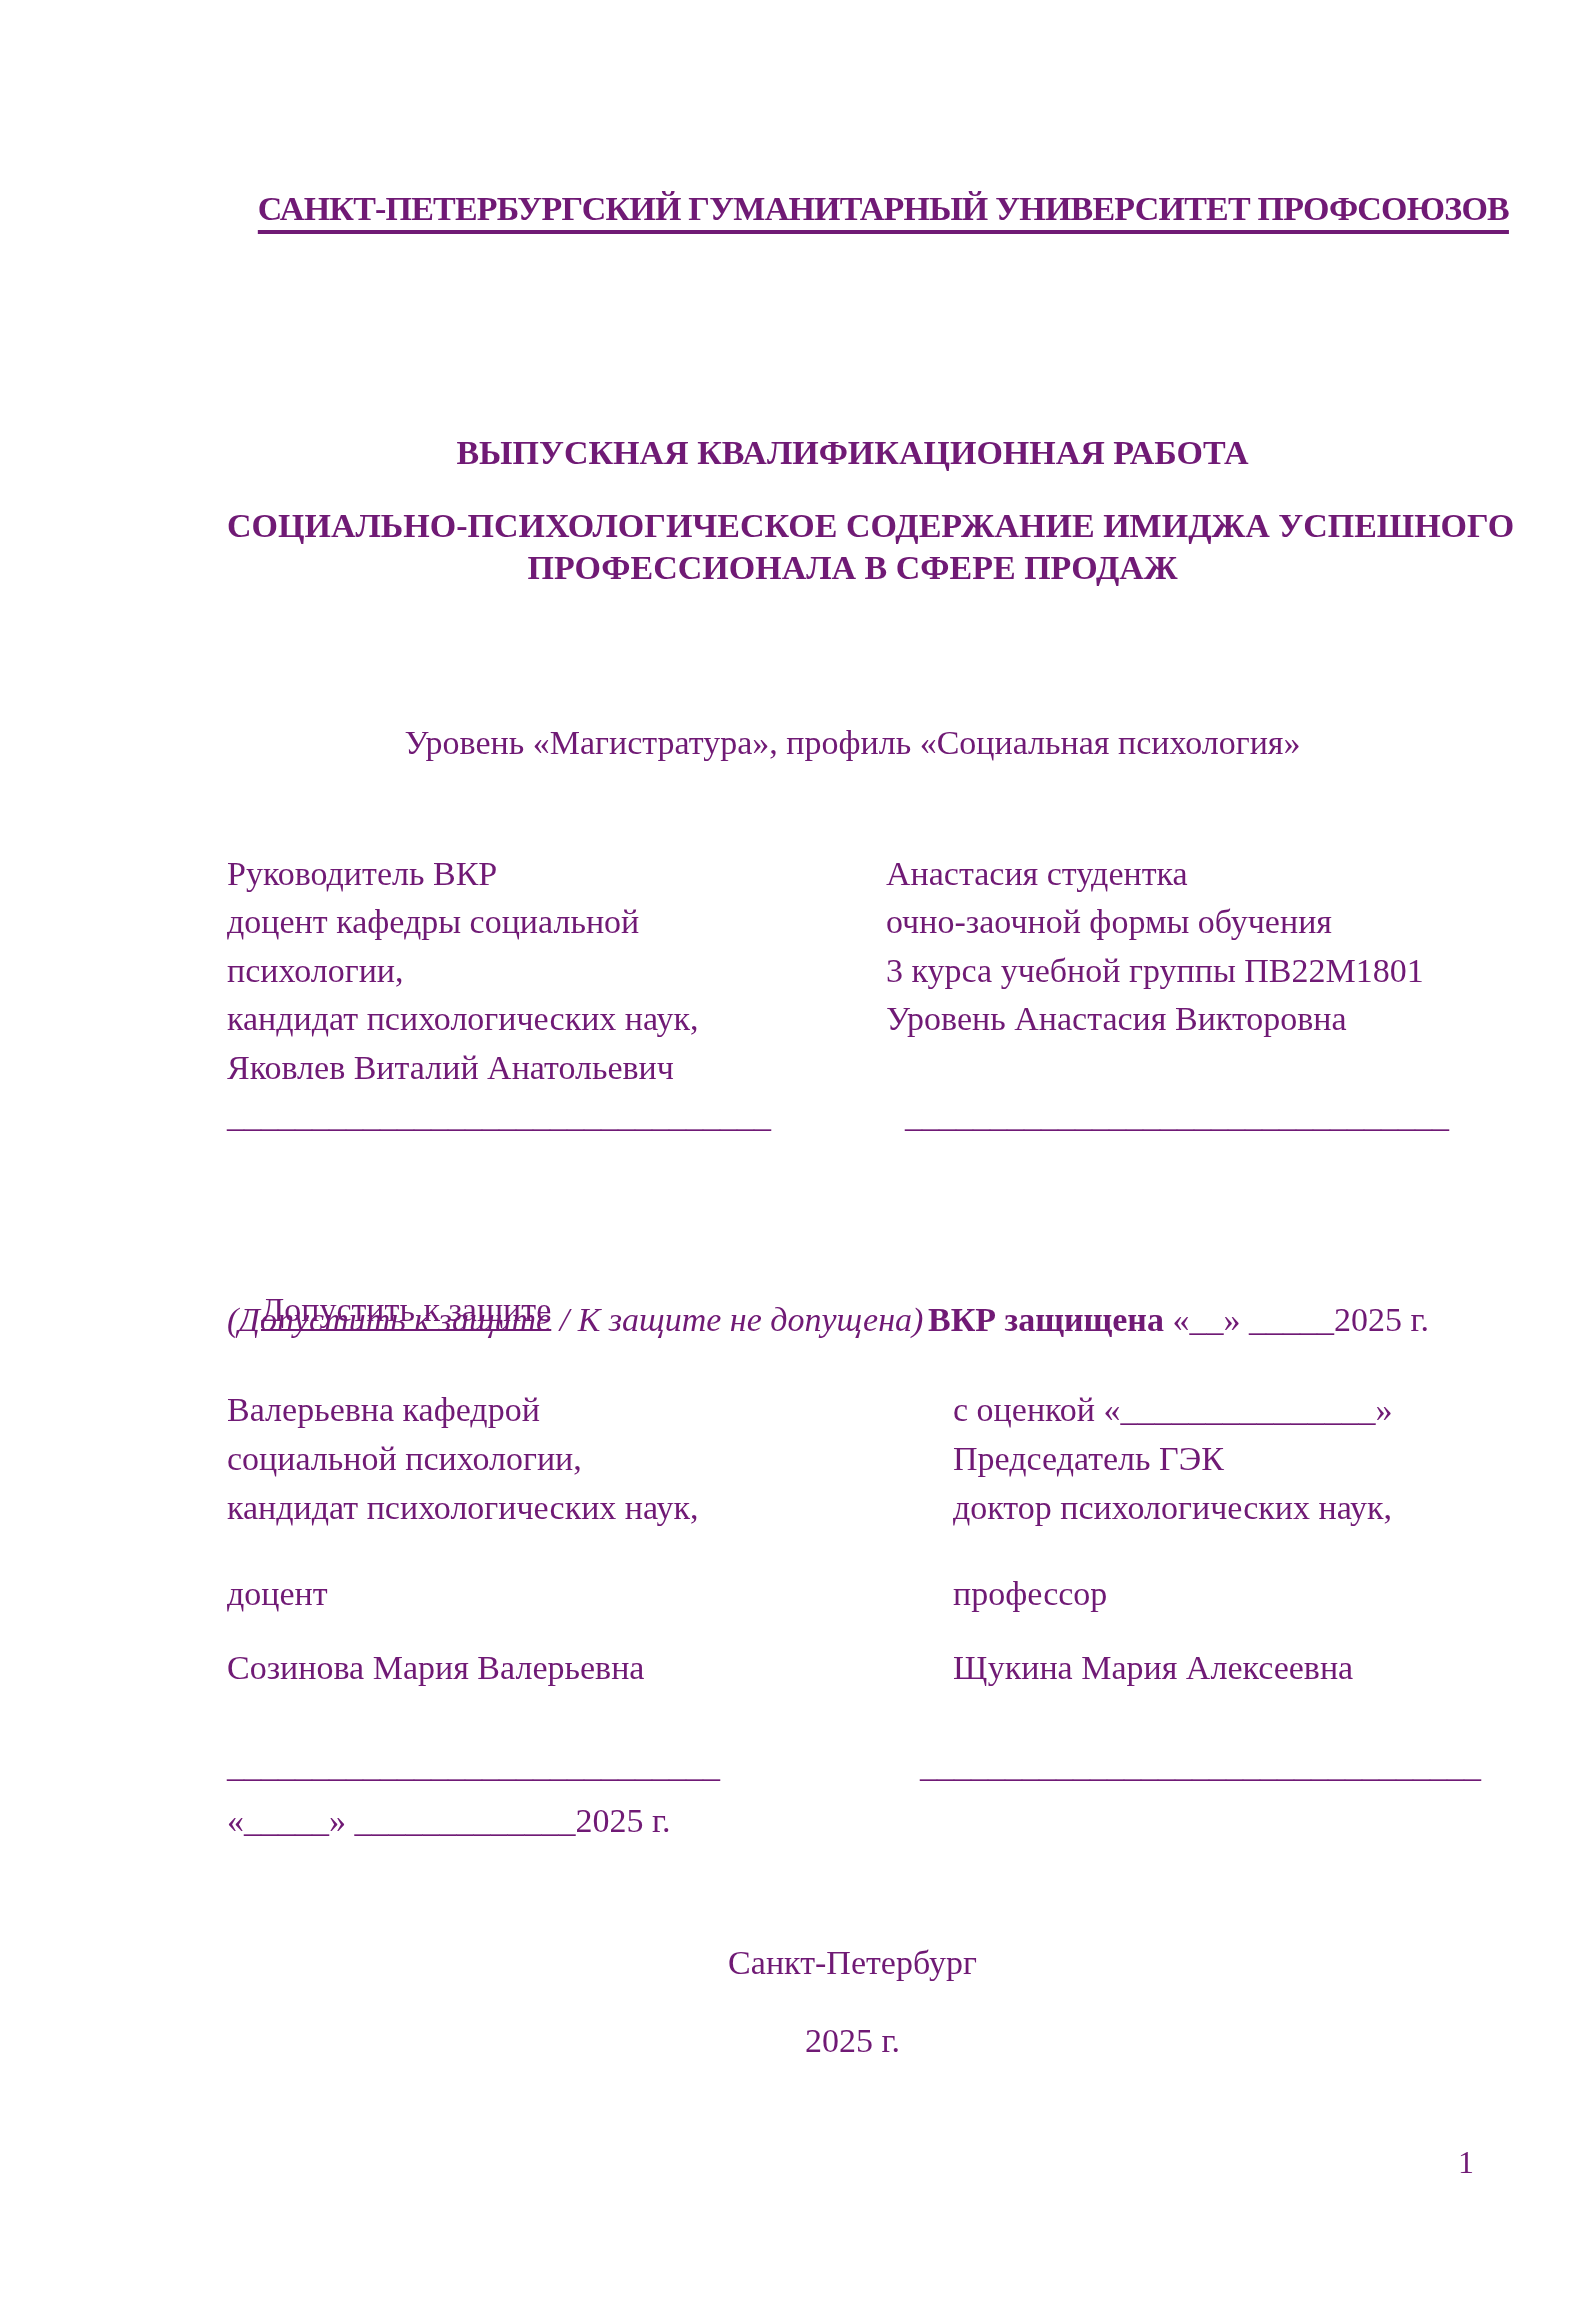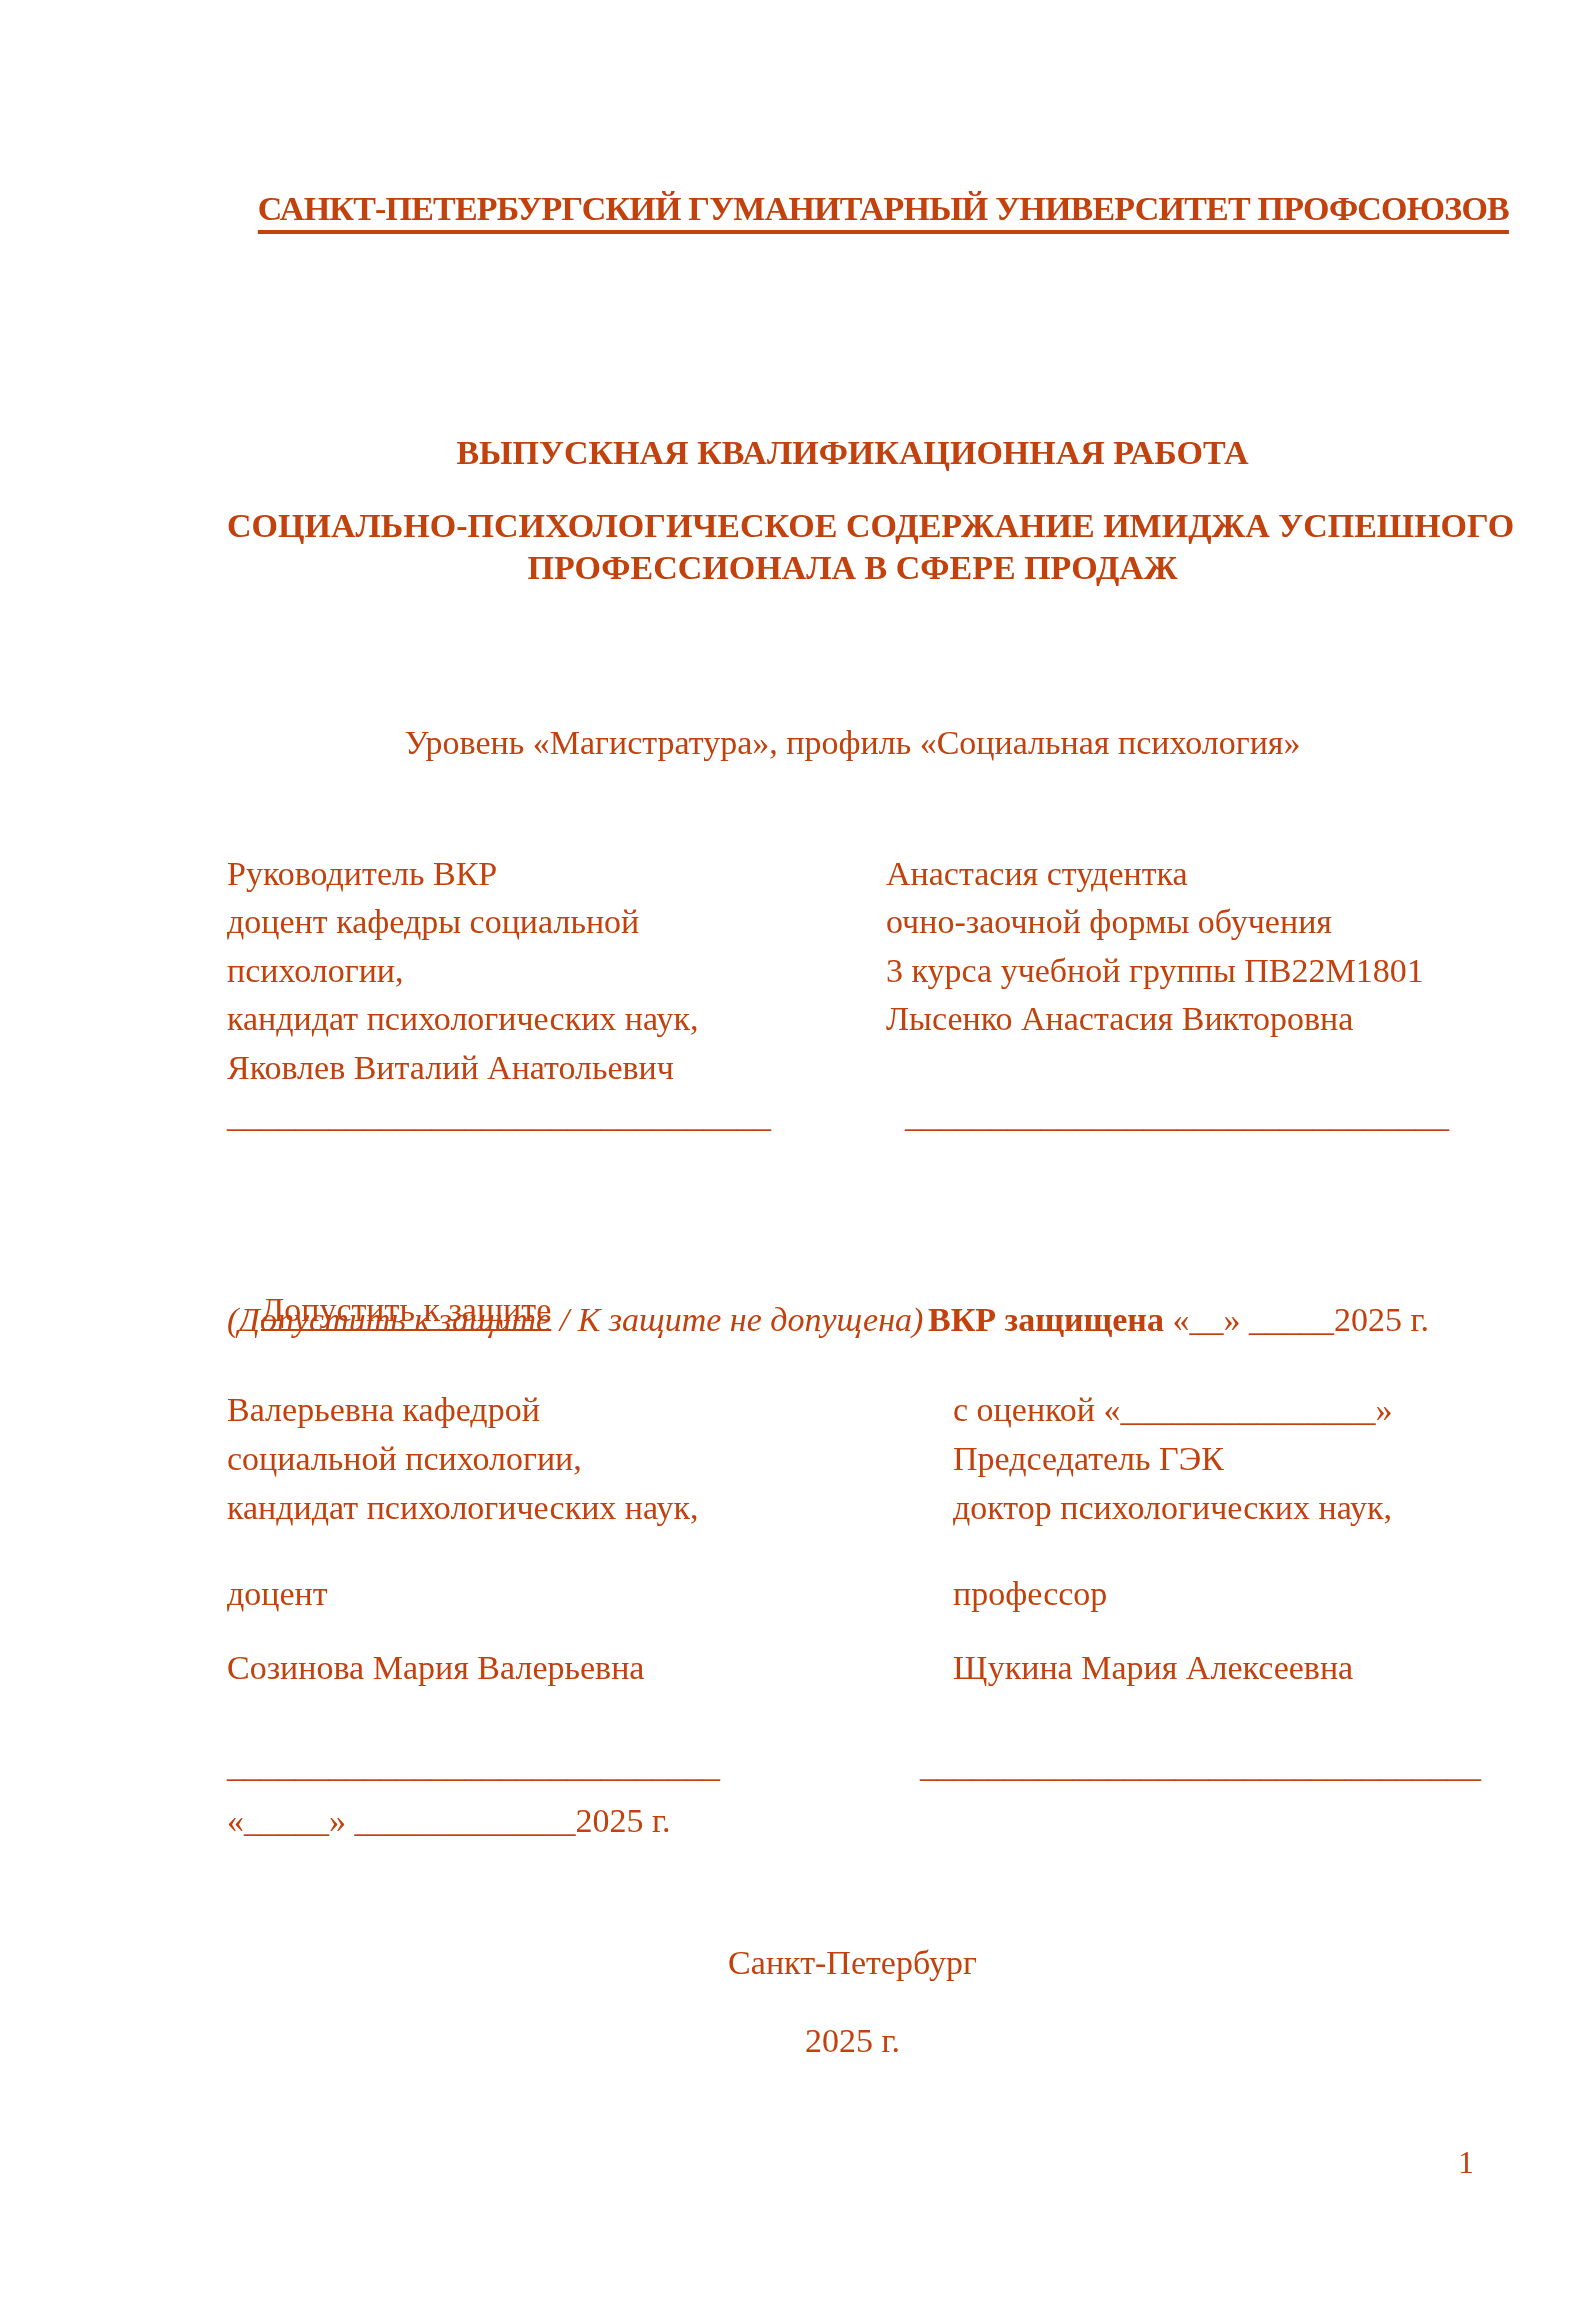--- a/index.html
+++ b/index.html
@@ -1,20 +1,20 @@
 <!DOCTYPE html>
 <html style="font-size:12.3px"><head>
 <meta charset="utf-8">
 <style>
   html,body{margin:0;padding:0;background:#ffffff;}
   .page{
     position:relative;
     width:1592px;height:2319px;
     background:#ffffff;
-    color:#c2410c;
+    color:#701a75;
     font-family:"Liberation Serif","DejaVu Serif",serif;
     overflow:hidden;
   }
   .row{
     position:absolute;left:227px;width:1251px;
     font-size:34px;line-height:40px;
     white-space:pre;
   }
   .center{text-align:center;}
   .b{font-weight:700;}
@@ -52,21 +52,21 @@
   <div class="row" style="top:902px">
     <span class="cell">доцент кафедры социальной</span>
     <span class="cell rcol1">очно-заочной формы обучения</span>
   </div>
   <div class="row" style="top:951px">
     <span class="cell">психологии,</span>
     <span class="cell rcol1">3 курса учебной группы ПВ22М1801</span>
   </div>
   <div class="row" style="top:999px">
     <span class="cell">кандидат психологических наук,</span>
-    <span class="cell rcol1">Лысенко Анастасия Викторовна</span>
+    <span class="cell rcol1">Уровень Анастасия Викторовна</span>
   </div>
   <div class="row" style="top:1048px">
     <span class="cell">Яковлев Виталий Анатольевич</span>
   </div>
   <div class="row" style="top:1096px">
     <span class="cell">________________________________</span>
     <span class="cell rsig1">________________________________</span>
   </div>
 
   <div class="row" style="top:1250px">

